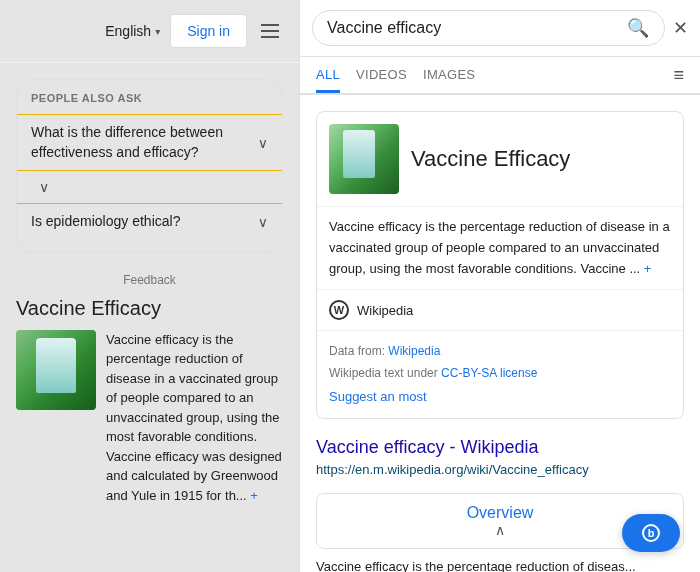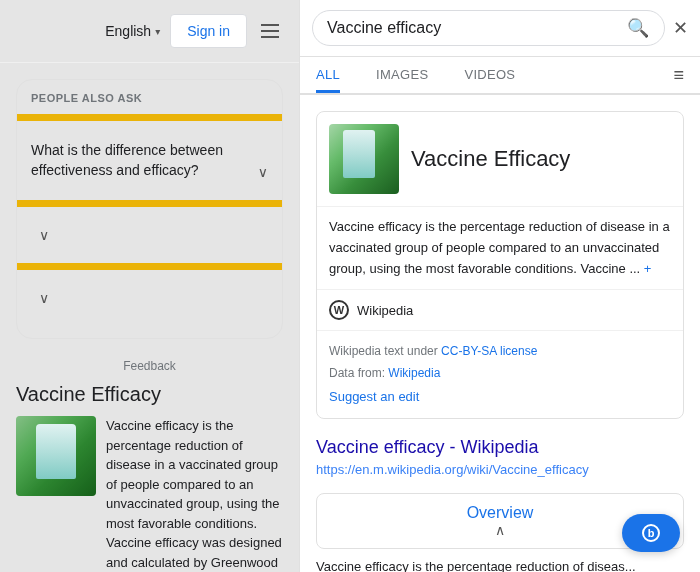--- a/index.html
+++ b/index.html
@@ -78,24 +78,24 @@
     .people-ask-label {
       font-size: 11px;
       color: #70757a;
       font-weight: 600;
       letter-spacing: 0.5px;
       padding: 0 14px 10px;
       text-transform: uppercase;
     }
 
     .faq-item {
-      border-top: 7px solid #eab308;
-      padding: 20px 14px;
-      display: flex;
-      align-items: flex-end;
+      border-top: 1px solid #eab308;
+      padding: 8px 14px;
+      display: flex;
+      align-items: center;
       justify-content: space-between;
       cursor: pointer;
     }
 
     .faq-item:first-of-type {
       border-top: none;
     }
 
     .faq-question {
       font-size: 14px;
@@ -229,21 +229,21 @@
       color: #555;
       font-size: 18px;
       cursor: pointer;
     }
 
     .tabs-row {
       display: flex;
       align-items: center;
       padding: 0 16px;
       border-bottom: 2px solid #e0e0e0;
-      gap: 36px;
+      gap: 16px;
     }
 
     .tab-item {
       padding: 10px 0 8px;
       font-size: 13px;
       color: #70757a;
       cursor: pointer;
       border-bottom: 3px solid transparent;
       font-weight: 500;
       letter-spacing: 0.3px;
@@ -379,21 +379,21 @@
     .result-link-title {
       font-size: 18px;
       color: #1a0dab;
       text-decoration: none;
       cursor: pointer;
       line-height: 1.4;
     }
 
     .result-url {
       font-size: 13px;
-      color: #3b82f6;
+      color: #0c4a6e;
       margin: 2px 0 4px;
     }
 
     .result-meta {
       font-size: 13px;
       color: #70757a;
       margin-bottom: 6px;
     }
 
     .overview-row {
@@ -487,20 +487,21 @@
     <div class="people-ask-label">PEOPLE ALSO ASK</div>
 
     <div class="faq-item">
       <span class="faq-question">What is the difference between effectiveness and efficacy?</span>
       <span class="faq-chevron">∨</span>
     </div>
     <div class="faq-item">
       <span class="faq-chevron">∨</span>
     </div>
     <div class="faq-item">
+      <span class="faq-question">Is epidemiology ethical?</span>
       <span class="faq-chevron">∨</span>
     </div>
   </div>
 
   <div class="feedback-row">
     <span style="cursor:pointer;color:#70757a;font-size:12px;">Feedback</span>
   </div>
 
   <div class="main-result">
     <div class="main-result-title">Vaccine Efficacy</div>
@@ -520,49 +521,49 @@
     <div class="search-bar">
       <div class="search-input-wrap">
         <input class="search-input" type="text" value="Vaccine efficacy" style="">
         <span class="search-icon">🔍</span>
       </div>
       <span class="close-icon">✕</span>
     </div>
 
     <div class="tabs-row">
       <div class="tab-item active">ALL</div>
+      <div class="tab-item">VIDEOS</div>
       <div class="tab-item">IMAGES</div>
-      <div class="tab-item">VIDEOS</div>
       <span class="menu-icon">≡</span>
     </div>
 
     <div class="right-content">
 
       <div class="knowledge-card">
         <div class="knowledge-card-top">
           <div class="knowledge-thumb"></div>
           <div class="knowledge-title">Vaccine Efficacy</div>
         </div>
         <div class="knowledge-desc">
           <span>Vaccine efficacy is the percentage reduction of disease in a vaccinated group of people compared to an unvaccinated group, using the most favorable conditions. Vaccine ... </span><a class="more-link">+</a>
         </div>
         <div class="wikipedia-row">
           <div class="wiki-w">W</div>
           <span class="wiki-label">Wikipedia</span>
         </div>
         <div class="knowledge-footer">
           <div>
+            <span>Data from:</span>
+            <a>Wikipedia</a>
+          </div>
+          <div>
             <span>Wikipedia text under</span>
             <a>CC-BY-SA license</a>
           </div>
-          <div>
-            <span>Data from:</span>
-            <a>Wikipedia</a>
-          </div>
-          <div><a class="suggest-edit">Suggest an edit</a></div>
+          <div><a class="suggest-edit">Suggest an most</a></div>
         </div>
       </div>
 
       <div class="search-result">
         <a class="result-link-title">Vaccine efficacy - Wikipedia</a>
         <div class="result-url">https://en.m.wikipedia.org/wiki/Vaccine_efficacy</div>
       </div>
 
       <div class="overview-row">
         <span class="overview-label">Overview</span>

